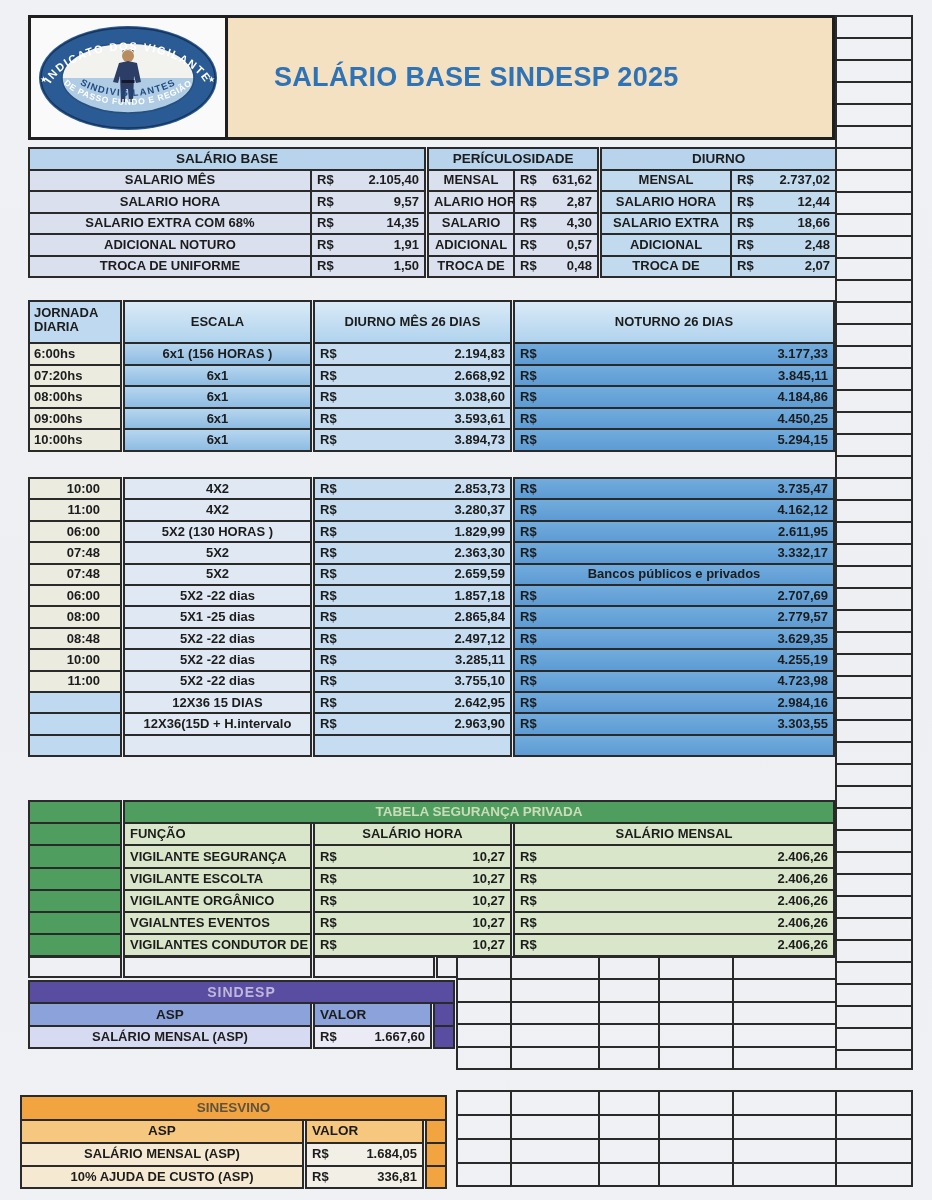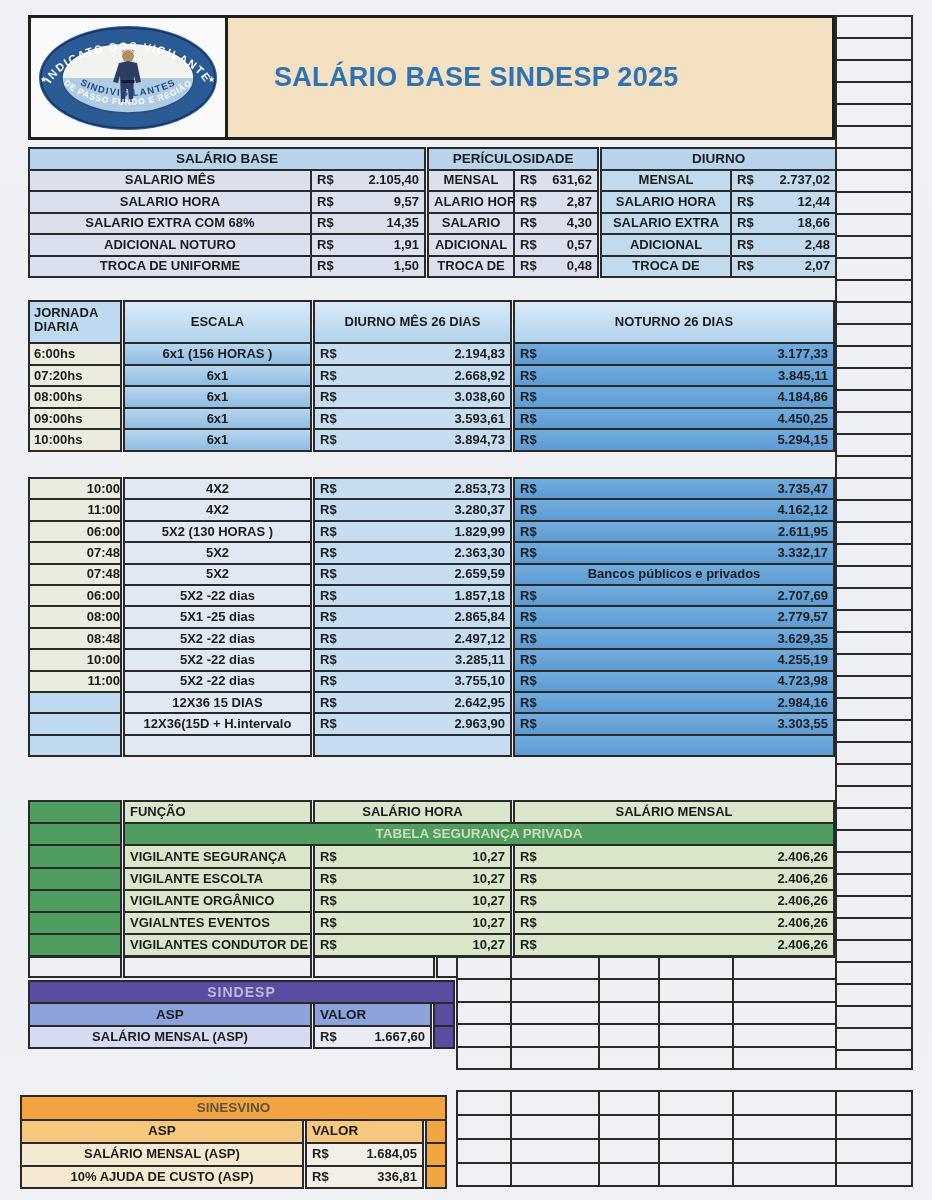--- a/index.html
+++ b/index.html
@@ -30,21 +30,21 @@
   
   .tj tr{height:21.6px;padding-left:44px;} .tj tr.h{height:42px;}
   .tj td.hd,.te td.hd{background:linear-gradient(180deg,#daeaf7,#b0d3ed);text-align:center;font-weight:600;}
   .tj td.hdA{background:#bed9f0;vertical-align:top;padding:4px 2px 0 4px;font-weight:600;}
   .tj td.time{background:#ebecdf;text-align:left;padding-left:4px;}
   .tj td.esc{background:linear-gradient(180deg,#b6d6ef,#8fbce2);text-align:center;}
   .tj td.diu,.te td.diu{background:#c6ddf1;}
   .tj td.not,.te td.not{background:linear-gradient(180deg,#72acdd,#5d9bd3);}
   
   .te tr{height:21.4px;} .te tr.h{height:20px;}
-  .te td.time{background:#ebecdf;text-align:right;padding-right:0;}
+  .te td.time{background:#ebecdf;text-align:right;padding-right:20px;}
   .te td.timeb{background:#bed9f0;}
   .te td.esc{background:#e0e8f4;text-align:center;margin-left:26px;}
   .te td.note{text-align:center;font-weight:600;}
   
   .tg tr{height:22.2px;}
   .tg td.grn{background:#4f9e60;}
   .tg td.gtitle{background:#4f9e60;color:#ccdcb9;text-align:center;font-size:13.5px;font-weight:600;}
   .tg td.glab{background:#d9e6ca;text-align:left;}
   .tg td.ghd{background:#d9e6ca;font-weight:700;}
   .tg td.glight{background:#d9e6ca;}
@@ -630,30 +630,30 @@
         <col style="width:187px">
         <col style="width:3px">
         <col style="width:197px">
         <col style="width:3px">
         <col style="width:320px">
       </colgroup>
     <tbody>
         <tr>
       <td class="grn"></td>
           <td class="gap"></td>
+      <td class="gtitle" colspan="5">TABELA SEGURANÇA PRIVADA</td>
+    </tr>
+    <tr>
+      <td class="grn"></td>
+          <td class="gap"></td>
       <td class="glab ghd l">FUNÇÃO</td>
           <td class="gap"></td>
       <td class="ghd c">SALÁRIO HORA</td>
           <td class="gap"></td>
       <td class="ghd c">SALÁRIO MENSAL</td>
-    </tr>
-    <tr>
-      <td class="grn"></td>
-          <td class="gap"></td>
-      <td class="gtitle" colspan="5">TABELA SEGURANÇA PRIVADA</td>
     </tr>
     <tr>
       <td class="grn"></td>
           <td class="gap"></td>
       <td class="glab l">VIGILANTE SEGURANÇA</td>
           <td class="gap"></td>
       <td class="money glight">
             <div class="mrow">
               <span class="cur">R$</span>
               <span class="amt">10,27</span>

